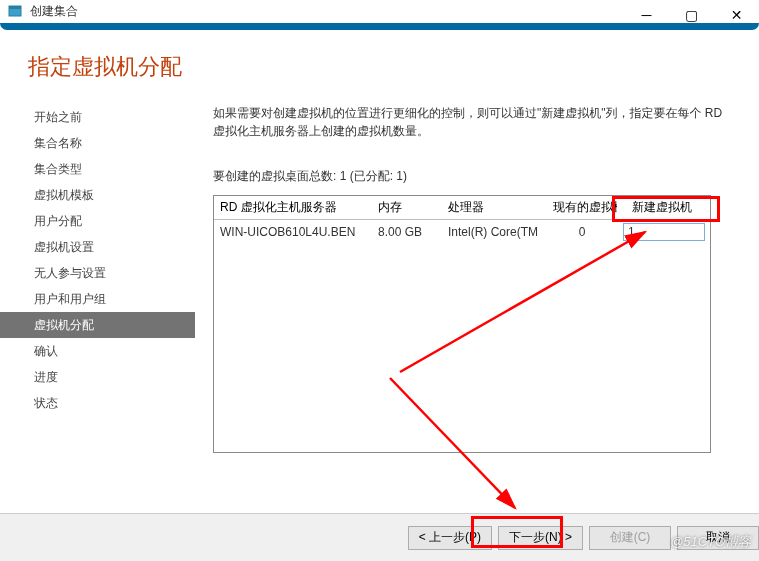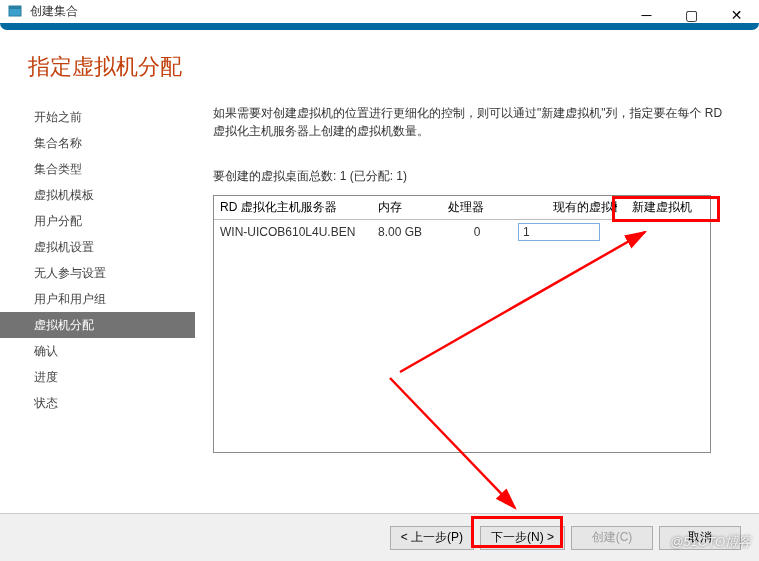--- a/index.html
+++ b/index.html
@@ -135,21 +135,20 @@
       position: absolute;
       bottom: 0;
       left: 0;
       right: 0;
       height: 48px;
       border-top: 1px solid #ccc;
       background: #f0f0f0;
       display: flex;
       align-items: center;
       justify-content: flex-end;
-      padding-right: 18px;
       gap: 6px;
     }
     .btn {
       min-width: 82px;
       height: 24px;
       border: 1px solid #adadad;
       background: #e6e6e6;
       font-size: 12px;
       font-family: inherit;
       padding: 0 10px;
@@ -221,20 +220,21 @@
       <div class="table-header">
         <div class="th col1">RD 虚拟化主机服务器</div>
         <div class="th col2">内存</div>
         <div class="th col3">处理器</div>
         <div class="th col4">现有的虚拟机</div>
         <div class="th col5">新建虚拟机</div>
       </div>
       <div class="table-row">
         <div class="td col1">WIN-UICOB610L4U.BEN</div>
         <div class="td col2">8.00 GB</div>
+        <div class="td col3">Intel(R) Core(TM</div>
         <div class="td col4">0</div>
         <div class="td col5">
           <input class="input-cell" value="1" style="">
         </div>
       </div>
     </div>
   </div>
 </div>
 
 <div class="buttons-bar">

